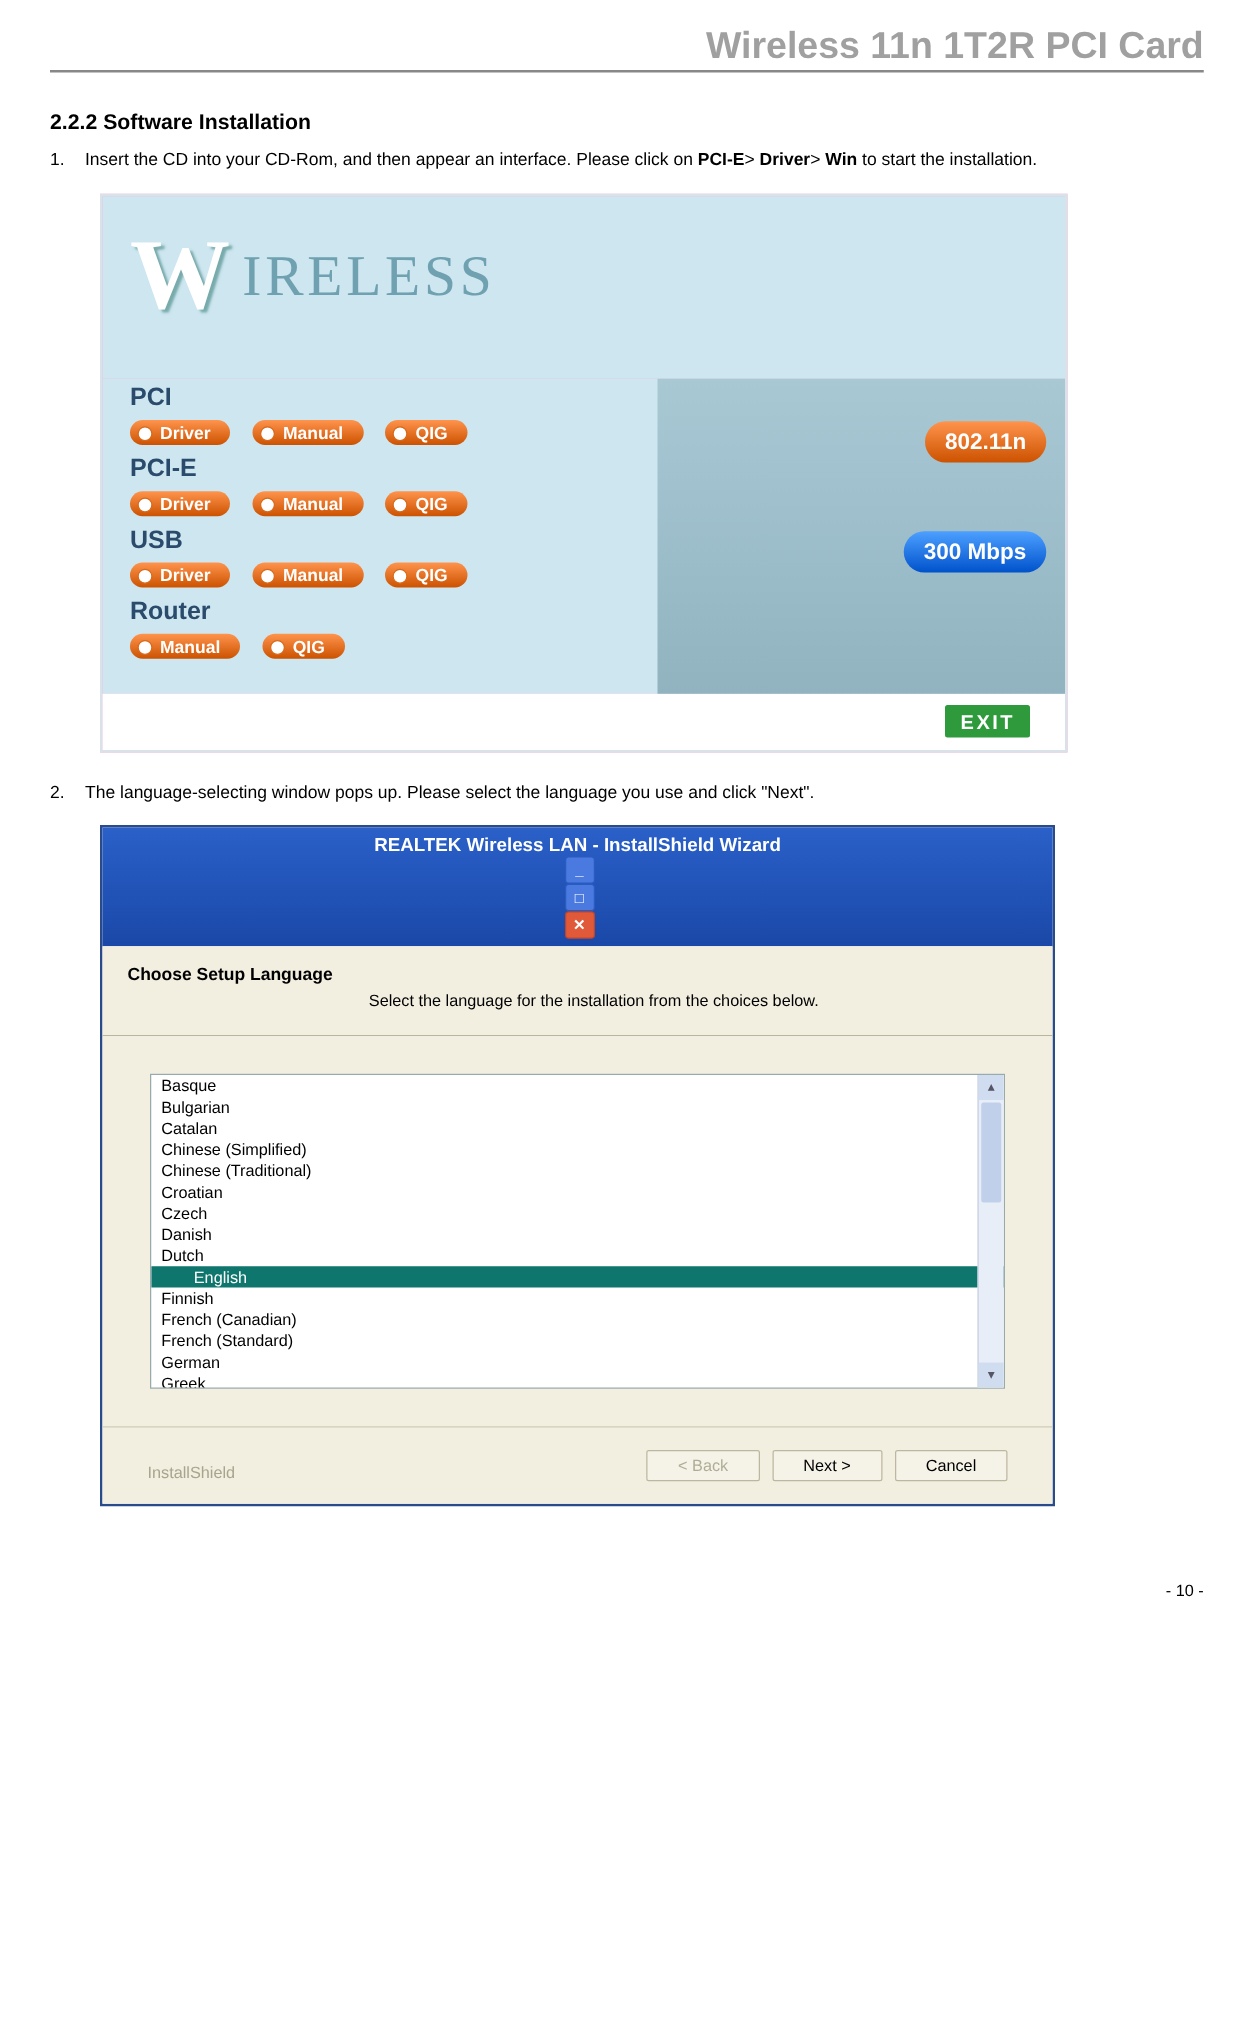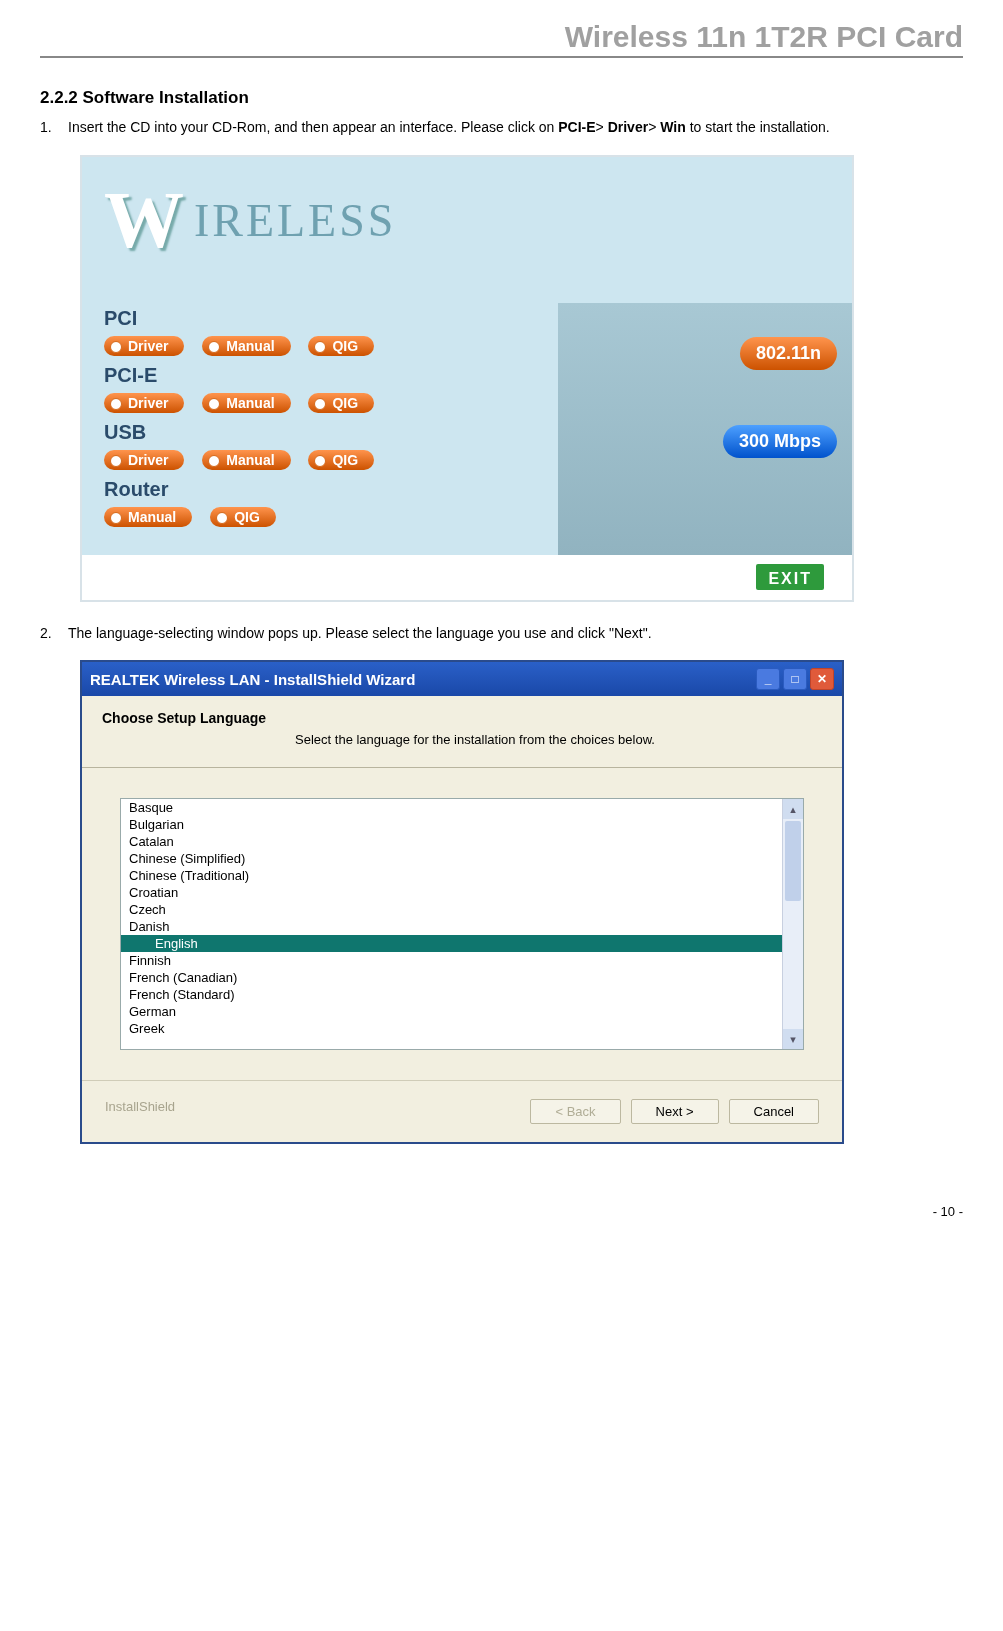--- a/index.html
+++ b/index.html
@@ -98,20 +98,21 @@
       left: 6px; top: 5px;
       width: 10px; height: 10px;
       background: #fff;
       border-radius: 50%;
       border: 1px solid #d66a1c;
     }
     .s1-right {
       width: 294px;
       background: linear-gradient(#a8c8d4, #91b3c0);
       position: relative;
+      padding-left: 32px;
     }
     .badge {
       position: absolute;
       right: 15px;
       color: #fff;
       font-weight: bold;
       border-radius: 18px;
       padding: 6px 16px;
       font-size: 18px;
     }
@@ -136,20 +137,21 @@
     }
     .step2-box { margin-left: 40px; width: 760px; border: 2px solid #2a4b8b; }
     .win-titlebar {
       background: linear-gradient(#2a60c8,#1a48a8);
       color: #fff;
       font-weight: bold;
       font-size: 15px;
       padding: 6px 8px;
       display: flex;
       align-items: center;
+      flex-direction: column;
     }
     .win-titlebar .title { flex: 1; }
     .winbtn {
       width: 22px; height: 20px; margin-left: 3px;
       background: #4a7ae0; border: 1px solid #2a5bc0;
       display: inline-flex; align-items: center; justify-content: center;
       font-size: 12px; color: #fff; border-radius: 3px;
     }
     .winbtn.close { background: #e05a3a; border-color: #c0442a; }
     .wiz-header {
@@ -175,23 +177,23 @@
     .langlist .item.selected { background: #0f766e; color: #fff; padding-left: 34px; }
     .vsb {
       position: absolute; right: 0; top: 0; bottom: 0; width: 20px;
       background: #e8eef8; border-left: 1px solid #c8d0e0;
     }
     .vsb .arrow { height: 20px; background: #d0ddf0; text-align: center; font-size: 11px; line-height: 20px; color: #556; }
     .vsb .thumb { position: absolute; left: 2px; right: 2px; top: 22px; height: 80px; background: #c0d0ea; border-radius: 2px; }
     .vsb .arrow.down { position: absolute; bottom: 0; left:0; right:0; }
     .wiz-footer {
       background: #f2efe0;
-      padding: 18px 23px;
-      display: flex;
-      align-items: flex-start;
+      padding: 18px 36px;
+      display: flex;
+      align-items: flex-end;
       border-top: 1px solid #d0ccb8;
     }
     .install-shield { color: #a8a48e; font-size: 13px; margin-right: auto; }
     .wbtn {
       background: #f5f3e8;
       border: 1px solid #bcb8a0;
       padding: 4px 24px;
       font-size: 13px;
       margin-left: 10px;
       border-radius: 2px;
@@ -281,20 +283,21 @@
   <div class="listwrap">
     <div class="langlist">
       <div class="item">Basque</div>
       <div class="item">Bulgarian</div>
       <div class="item">Catalan</div>
       <div class="item">Chinese (Simplified)</div>
       <div class="item">Chinese (Traditional)</div>
       <div class="item">Croatian</div>
       <div class="item">Czech</div>
       <div class="item">Danish</div>
+      <div class="item">Dutch</div>
       <div class="item selected">English</div>
       <div class="item">Finnish</div>
       <div class="item">French (Canadian)</div>
       <div class="item">French (Standard)</div>
       <div class="item">German</div>
       <div class="item">Greek</div>
       <div class="vsb">
         <div class="arrow">▴</div>
         <div class="thumb"></div>
         <div class="arrow down">▾</div>

